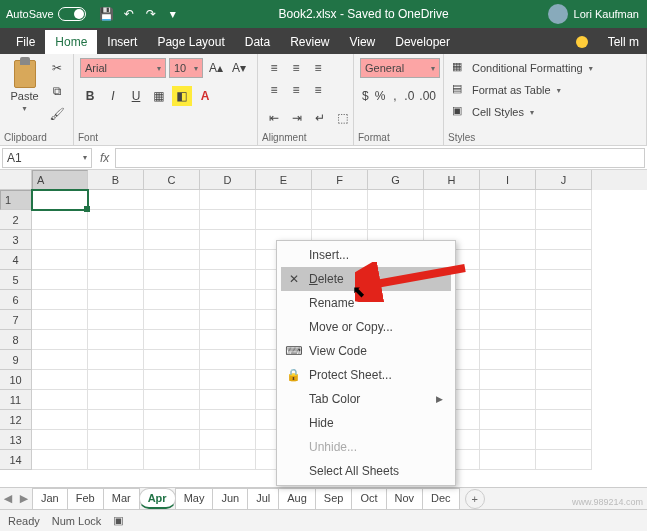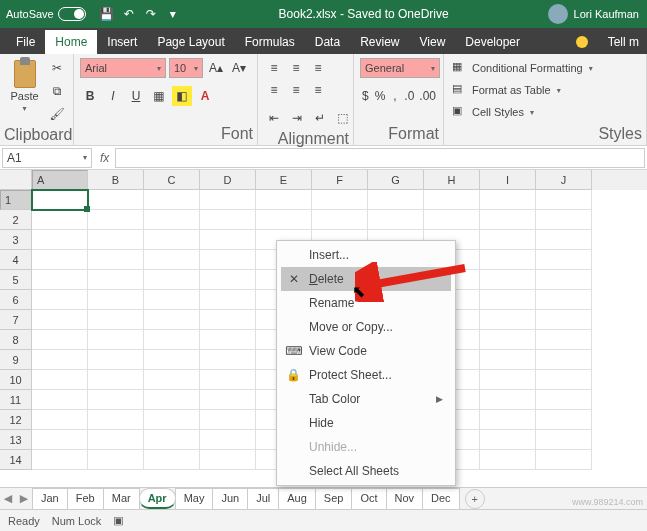--- a/index.html
+++ b/index.html
@@ -20,21 +20,21 @@
   .tabsrow { height: 26px; background: #404040; display: flex; align-items: flex-end; padding-left: 6px; color: #fff; font-size: 12px; }
   .tab { padding: 5px 10px; cursor: pointer; }
   .tab.active { background: #fff; color: #217346; }
   .tell { margin-left: auto; display:flex; align-items:center; gap:20px; padding:5px 8px; }
   .bulb { width:12px; height:12px; border-radius:50%; background:#ffcd3a; }
 
   
   .ribbon { height: 92px; background: #f3f3f3; border-bottom: 1px solid #d4d4d4; display: flex; }
   .group { border-right: 1px solid #d4d4d4; display: flex; flex-direction: column; padding: 2px 4px 0; }
   .group-body { flex: 1; display: flex; align-items: flex-start; gap: 4px; padding: 2px 2px 0; }
-  .group-label { text-align: right; font-size: 16px; color: #666; padding: 2px 0; position: relative; }
+  .group-label { text-align: left; font-size: 10px; color: #666; padding: 2px 0; position: relative; }
   .big-btn { display:flex; flex-direction:column; align-items:center; width:38px; gap:2px; font-size:11px; padding-top:2px; }
   .clip-icon { width:22px; height:28px; background:#d8a85a; border:1px solid #b8863a; border-radius:2px; position:relative; }
   .clip-icon::before { content:''; position:absolute; top:-4px; left:5px; width:10px; height:8px; background:#888; border-radius:2px 2px 0 0; }
   .mini-col { display:flex; flex-direction:column; gap:3px; }
   .font-sel { display:flex; gap:3px; }
   .sel { height:20px; border:1px solid #ababab; background:#fca5a5; display:flex; align-items:center; padding:0 4px; font-size:11px; }
   .sel .arr { margin-left:auto; font-size:8px; color:#666; }
   .fontname { width:86px; } .fontsize { width:34px; }
   .btnrow { display:flex; gap:3px; margin-top:4px; }
   .ibtn { width:20px; height:20px; display:flex; align-items:center; justify-content:center; font-size:12px; border:1px solid transparent; }
@@ -112,21 +112,20 @@
     <span class="avatar"></span>
     <span>Lori Kaufman</span>
   </div>
 </div>
 
 <div class="tabsrow">
   <div class="tab">File</div>
   <div class="tab active">Home</div>
   <div class="tab">Insert</div>
   <div class="tab">Page Layout</div>
-  <div class="tab">Formulas</div>
   <div class="tab">Data</div>
   <div class="tab">Review</div>
   <div class="tab">View</div>
   <div class="tab">Developer</div>
   <div class="tell">
     <span class="bulb"></span>
     <span>Tell m</span>
   </div>
 </div>
 

